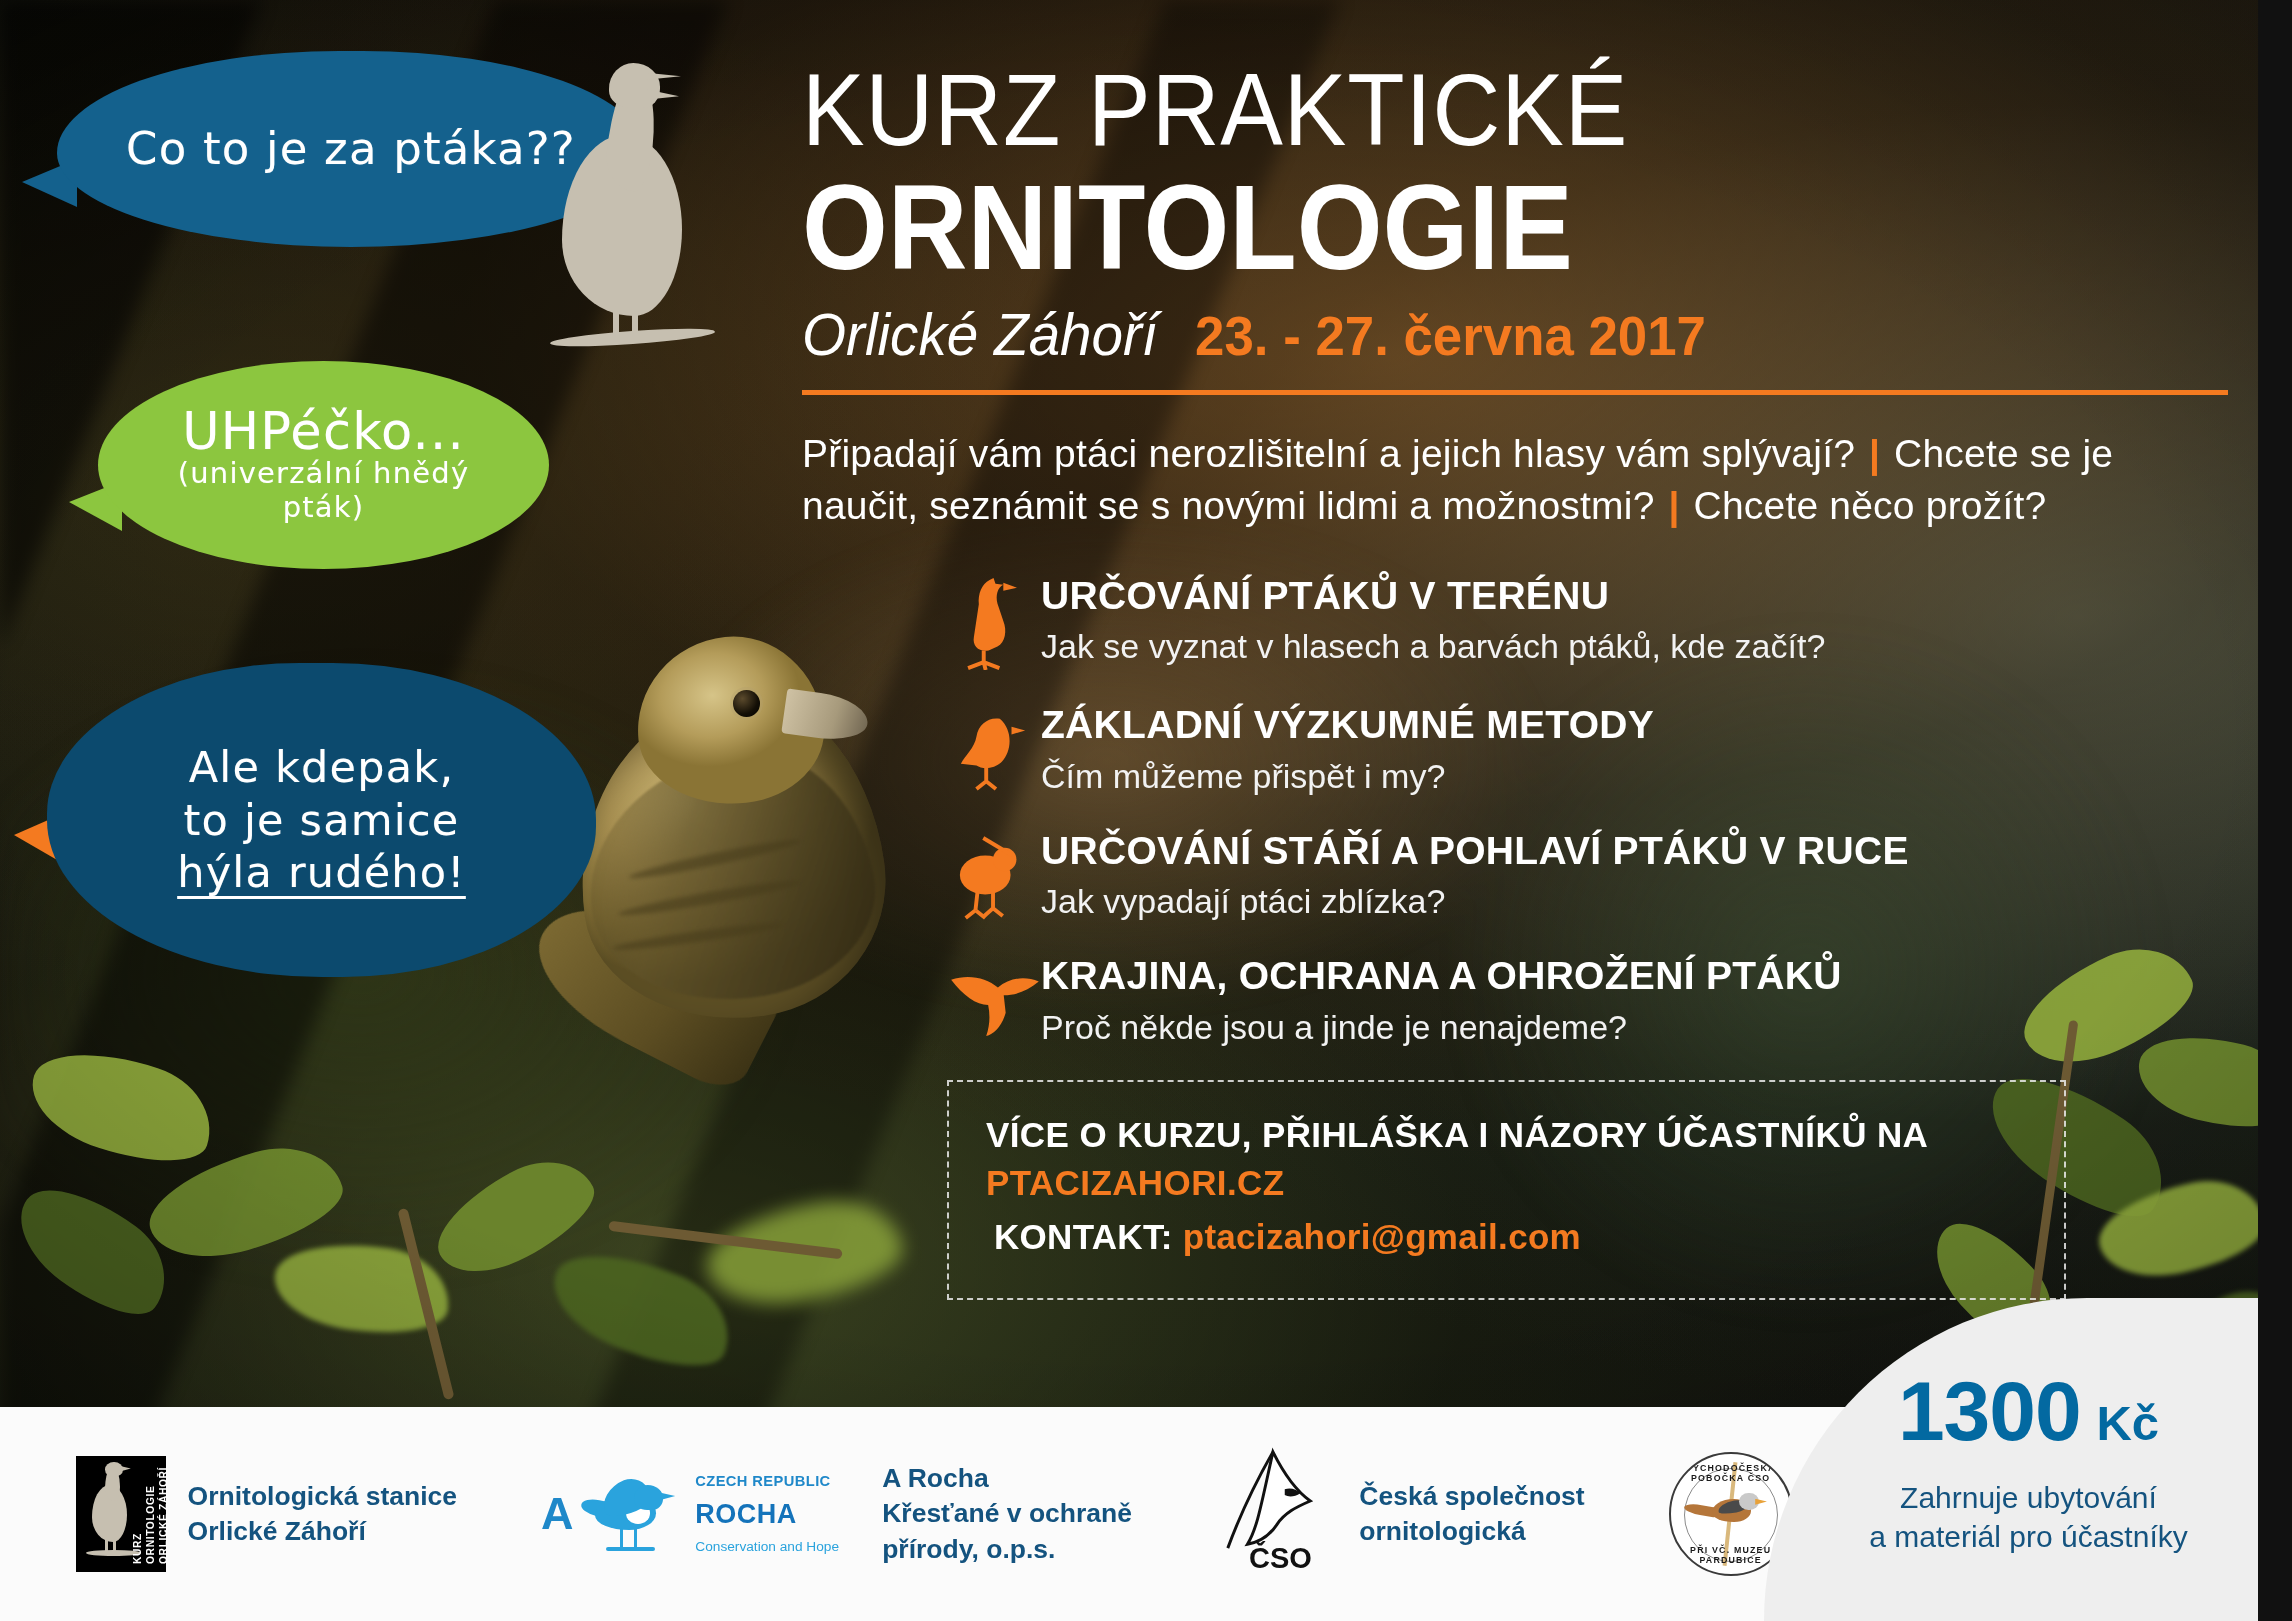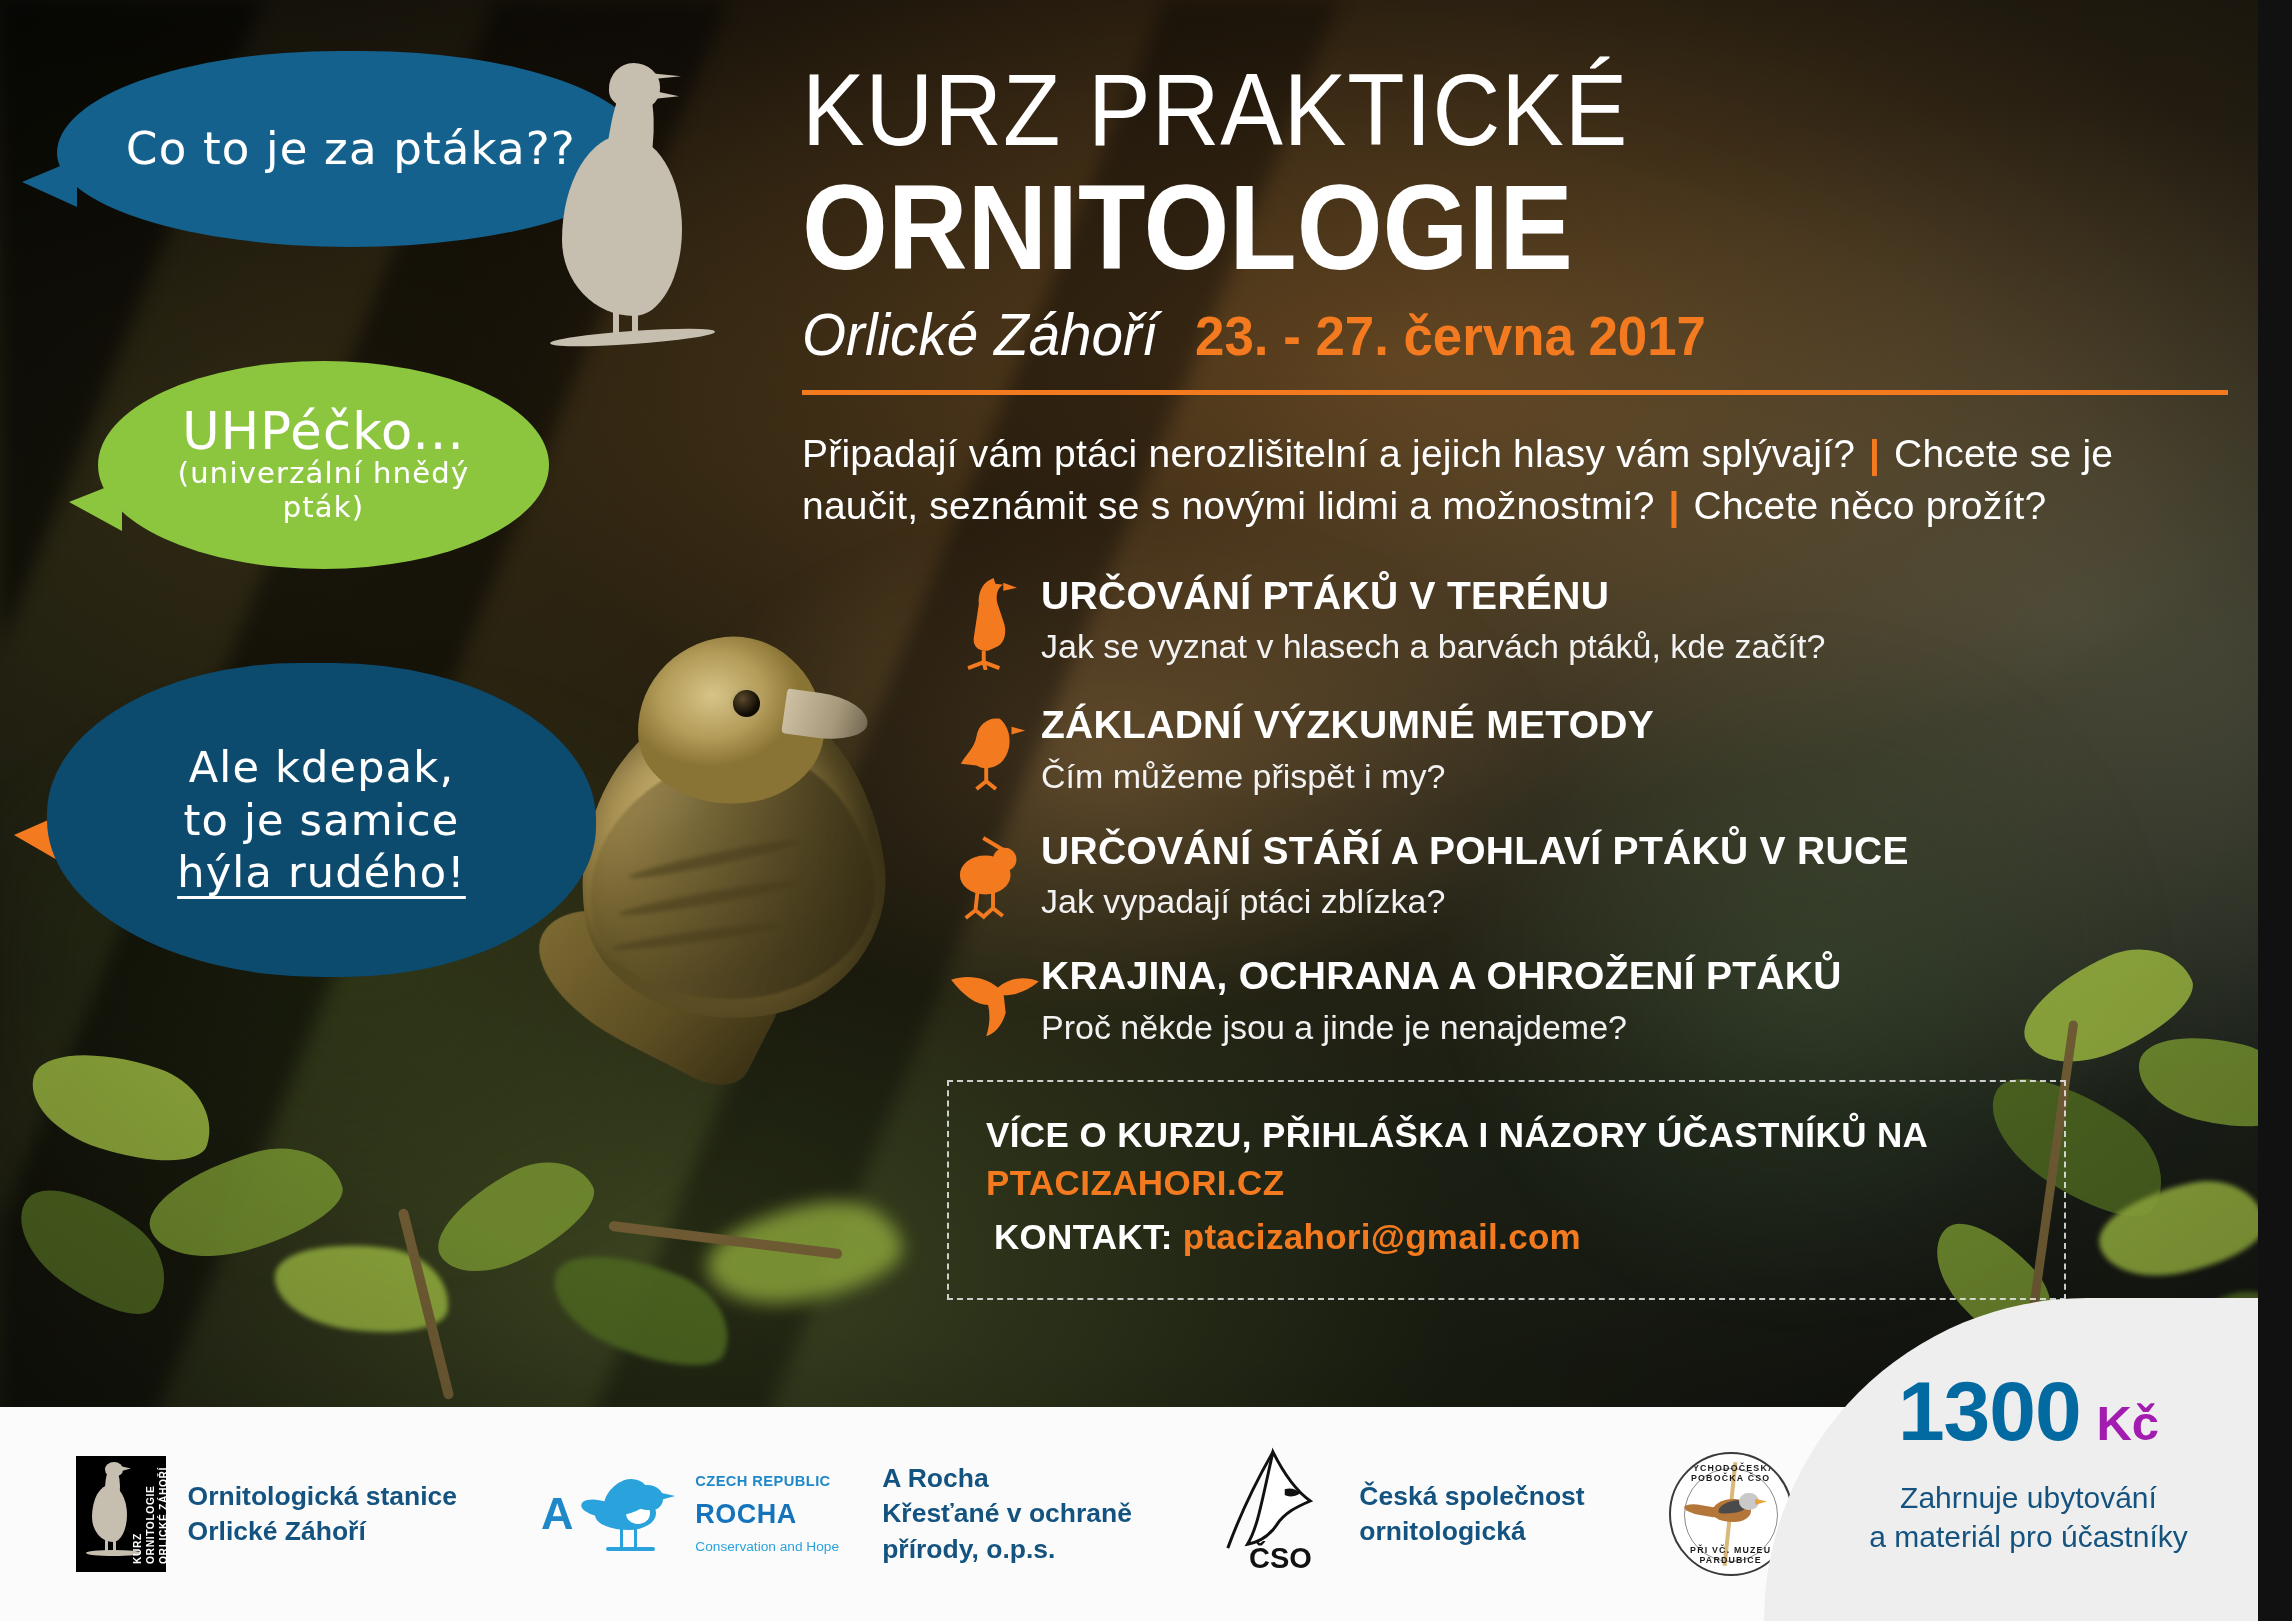--- a/index.html
+++ b/index.html
@@ -303,21 +303,21 @@
 
   
   #price{
     position:absolute;right:0;bottom:0;width:529px;height:323px;
     background:#eeeeee;border-top-left-radius:323px 323px;
     display:flex;flex-direction:column;align-items:center;justify-content:center;
     overflow:hidden;
   }
   #price .amount{display:flex;align-items:baseline;gap:15.7px;}
   .amount .num{color:#0369a1;font-size:84px;font-weight:700;font-family:"Liberation Sans",sans-serif;letter-spacing:-1px;}
-  .amount .cur{color:#a21caf;font-size:49px;font-weight:700;font-family:"Liberation Sans",sans-serif;}
+  .amount .cur{color:#0369a1;font-size:49px;font-weight:700;font-family:"Liberation Sans",sans-serif;}
   #price .note{
     color:#14537f;font-size:30px;line-height:1.3;text-align:center;margin-top:17.6px;
     font-family:"Liberation Sans",sans-serif;white-space:pre-line;
   }
 </style>
 </head>
 <body>
 
 <div id="poster">
 

